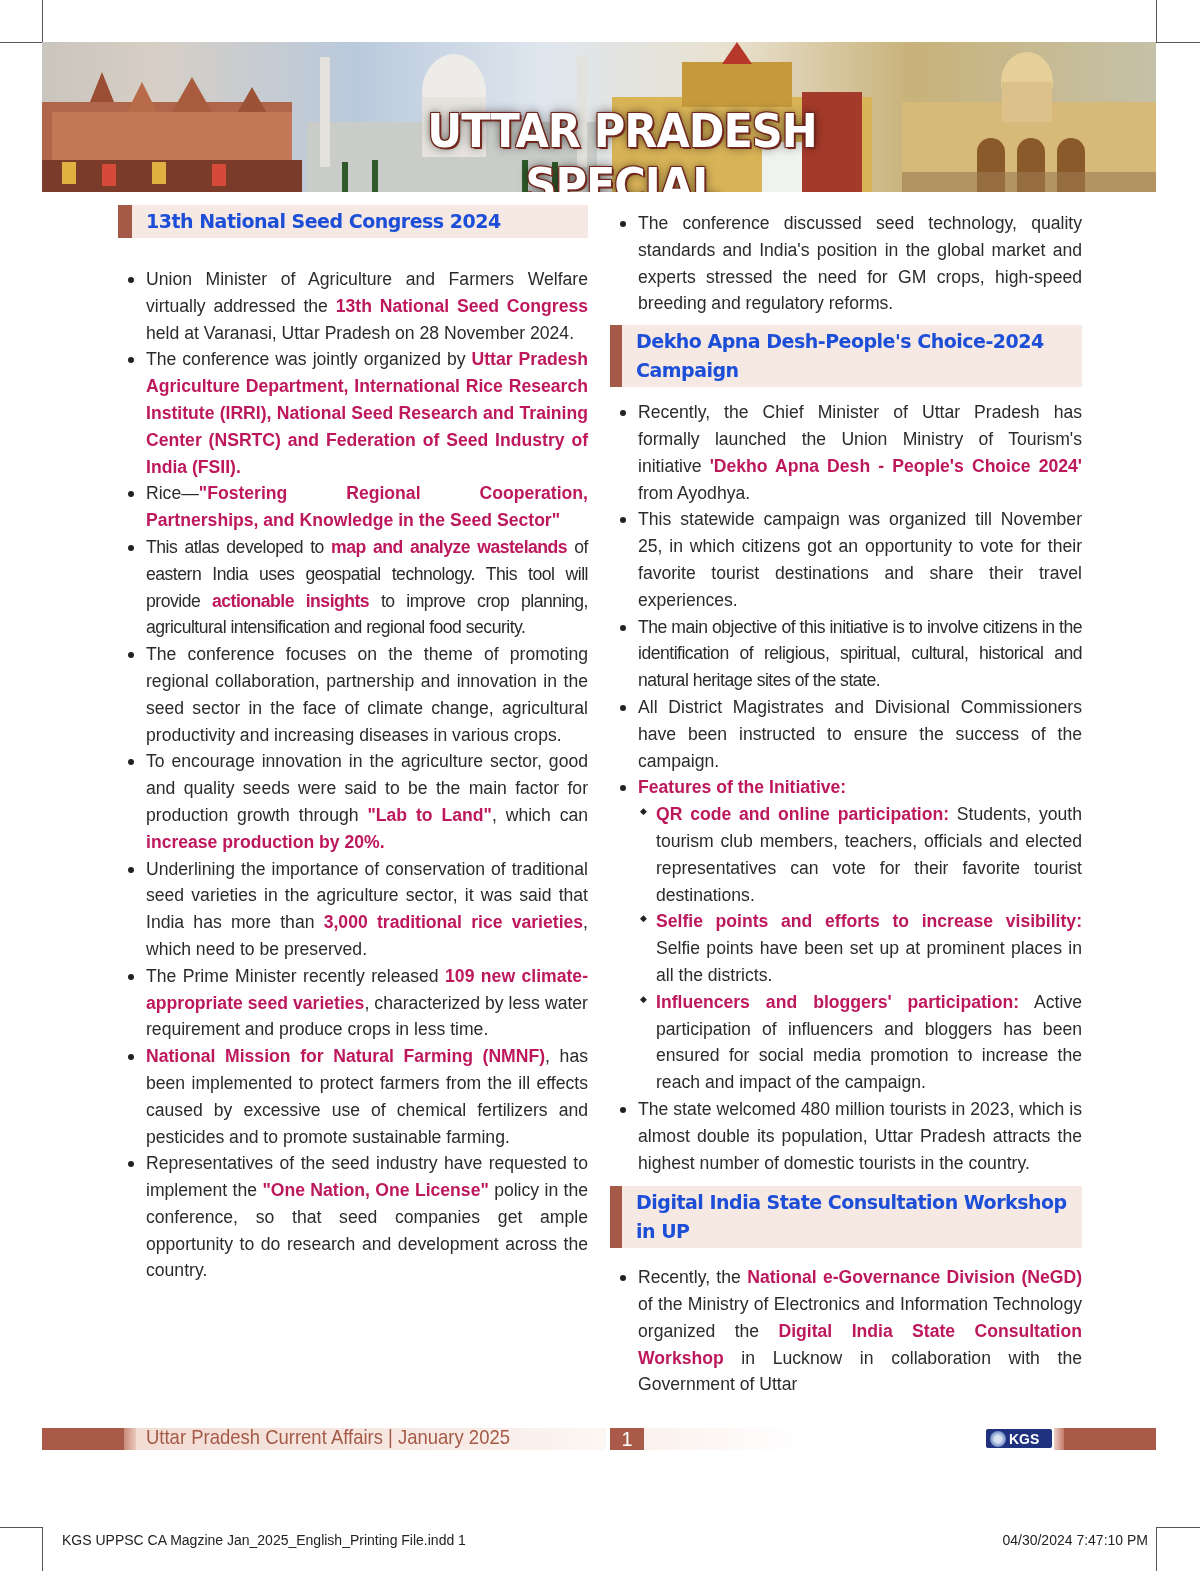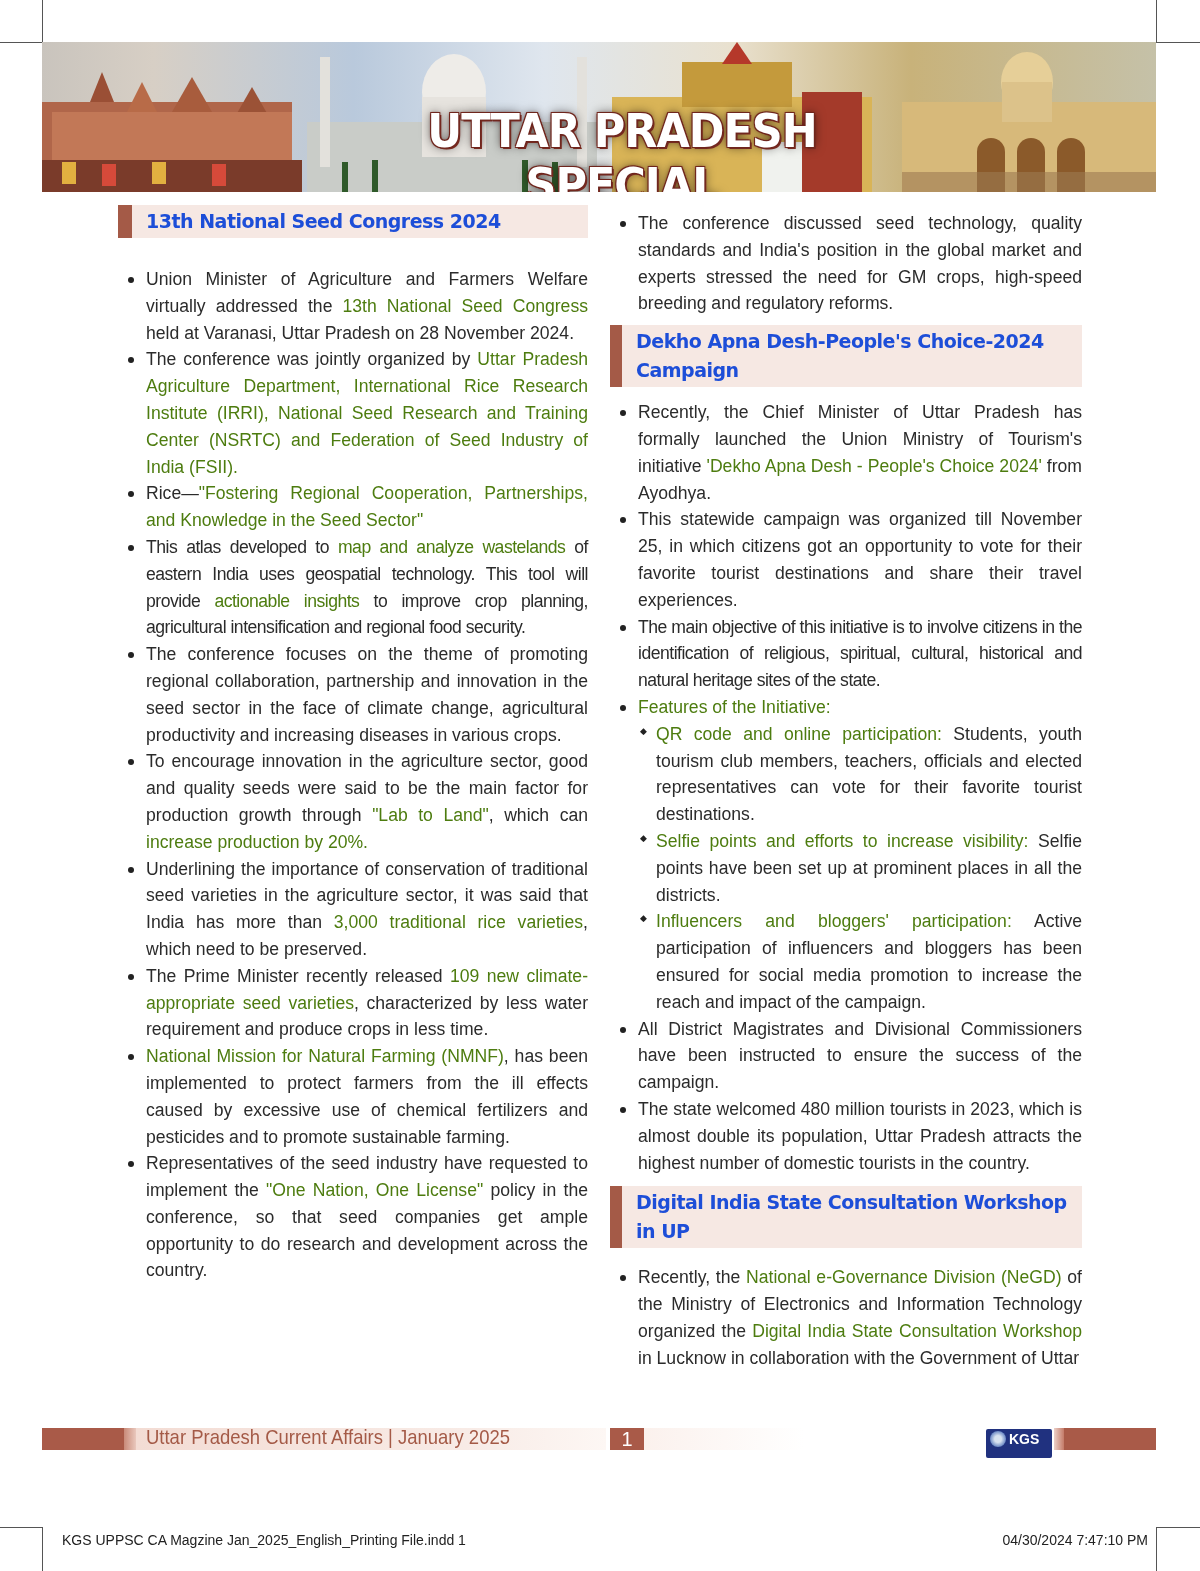--- a/index.html
+++ b/index.html
@@ -38,31 +38,31 @@
     content:""; position:absolute; left:10px; top:11px; width:6px; height:6px;
     border-radius:50%; background:#222;
   }
   ul.sub { list-style:none; margin:0; padding:0; }
   ul.sub > li {
     position:relative; padding-left:18px; font-size:17.6px; line-height:26.8px; text-align:justify;
   }
   ul.sub > li::before {
     content:"\25C6"; position:absolute; left:2px; top:-3px; font-size:9px; color:#222;
   }
-  b { font-weight:normal; color:#4d7c0f; }
+  b { font-weight:bold; color:#be185d; }
   .tight { letter-spacing:-0.5px; }
   
   .footer { position:absolute; left:42px; top:1428px; width:1114px; height:24px; }
   .f-bar-left { position:absolute; left:0; top:0; width:82px; height:22px; background:#a95a48; }
   .f-bar-left2 { position:absolute; left:82px; top:0; width:12px; height:22px; background:linear-gradient(90deg,#c98a79,#e9c8bd); }
   .f-title-bg { position:absolute; left:94px; top:0; width:470px; height:22px; background:linear-gradient(90deg,#f3dcd4,#f8ebe6 70%,#fdf7f4); }
   .f-title { position:absolute; left:104px; top:-3px; font-size:21px; color:#a45a47; transform:scaleX(0.88); transform-origin:left; white-space:nowrap; }
   .f-page { position:absolute; left:568px; top:0; width:34px; height:22px; background:#a95a48; color:#fff; text-align:center; font-size:20px; line-height:23px; }
   .f-fade { position:absolute; left:602px; top:0; width:160px; height:22px; background:linear-gradient(90deg,#fbf1ed,#ffffff); }
-  .f-logo { position:absolute; left:944px; top:1px; width:66px; height:29px; background:#20317f; border-radius:2px; color:#fff; font-weight:bold; font-size:14px; line-height:20px; }
+  .f-logo { position:absolute; left:944px; top:1px; width:66px; height:19px; background:#20317f; border-radius:2px; color:#fff; font-weight:bold; font-size:14px; line-height:20px; }
   .f-logo-emblem { position:absolute; left:4px; top:2px; width:16px; height:16px; border-radius:50%; background:radial-gradient(circle,#d8e2f0 30%,#6b88c4 70%); }
   .f-logo-text { position:absolute; left:23px; top:0; }
   .f-bar-right2 { position:absolute; left:1012px; top:0; width:10px; height:22px; background:linear-gradient(90deg,#ecd0c8,#c47a68); }
   .f-bar-right { position:absolute; left:1022px; top:0; width:92px; height:22px; background:#a95a48; }
   .slug { position:absolute; top:1532px; font-size:14px; color:#222; white-space:nowrap; }
 </style>
 </head>
 <body>
 
 <div class="crop" style="left:0;top:42px;width:42px;height:1px;"></div>
@@ -134,28 +134,28 @@
 
 <div class="col col-right" style="top:210px;">
   <ul class="bl">
     <li><span>The conference discussed seed technology, quality standards and India's position in the global market and experts stressed the need for GM crops, high-speed breeding and regulatory reforms.</span></li>
   </ul>
   <div class="sec-head narrow" style="margin-top:8px;margin-bottom:12px;">Dekho Apna Desh-People's Choice-2024 Campaign</div>
   <ul class="bl">
     <li><span>Recently, the Chief Minister of Uttar Pradesh has formally launched the Union Ministry of Tourism's initiative </span><b>'Dekho Apna Desh - People's Choice 2024'</b><span> from Ayodhya.</span></li>
     <li><span>This statewide campaign was organized till November 25, in which citizens got an opportunity to vote for their favorite tourist destinations and share their travel experiences.</span></li>
     <li class="tight"><span>The main objective of this initiative is to involve citizens in the identification of religious, spiritual, cultural, historical and natural heritage sites of the state.</span></li>
+    <li><span>All District Magistrates and Divisional Commissioners have been instructed to ensure the success of the campaign.</span></li>
     <li><b>Features of the Initiative:</b>
       <ul class="sub">
         <li><b>QR code and online participation:</b><span> Students, youth tourism club members, teachers, officials and elected representatives can vote for their favorite tourist destinations.</span></li>
         <li><b>Selfie points and efforts to increase visibility:</b><span> Selfie points have been set up at prominent places in all the districts.</span></li>
         <li><b>Influencers and bloggers' participation:</b><span> Active participation of influencers and bloggers has been ensured for social media promotion to increase the reach and impact of the campaign.</span></li>
       </ul>
     </li>
-    <li><span>All District Magistrates and Divisional Commissioners have been instructed to ensure the success of the campaign.</span></li>
     <li><span>The state welcomed 480 million tourists in 2023, which is almost double its population, Uttar Pradesh attracts the highest number of domestic tourists in the country.</span></li>
   </ul>
   <div class="sec-head narrow" style="margin-top:10px;margin-bottom:16px;">Digital India State Consultation Workshop in UP</div>
   <ul class="bl">
     <li><span>Recently, the </span><b>National e-Governance Division (NeGD)</b><span> of the Ministry of Electronics and Information Technology organized the </span><b>Digital India State Consultation Workshop</b><span> in Lucknow in collaboration with the Government of Uttar</span></li>
   </ul>
 </div>
 
 <div class="footer">
   <div class="f-bar-left"></div>

